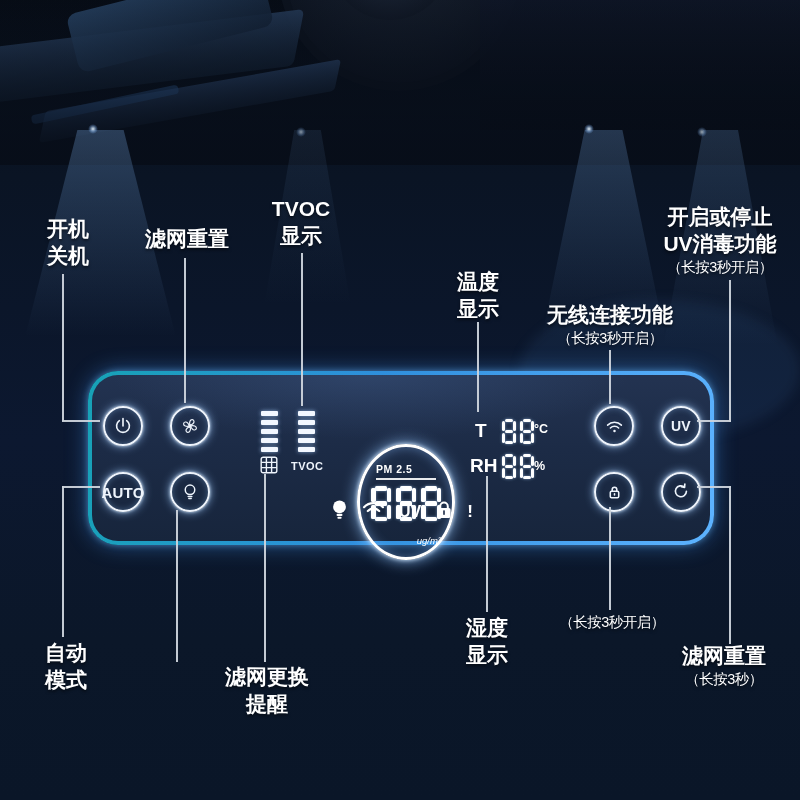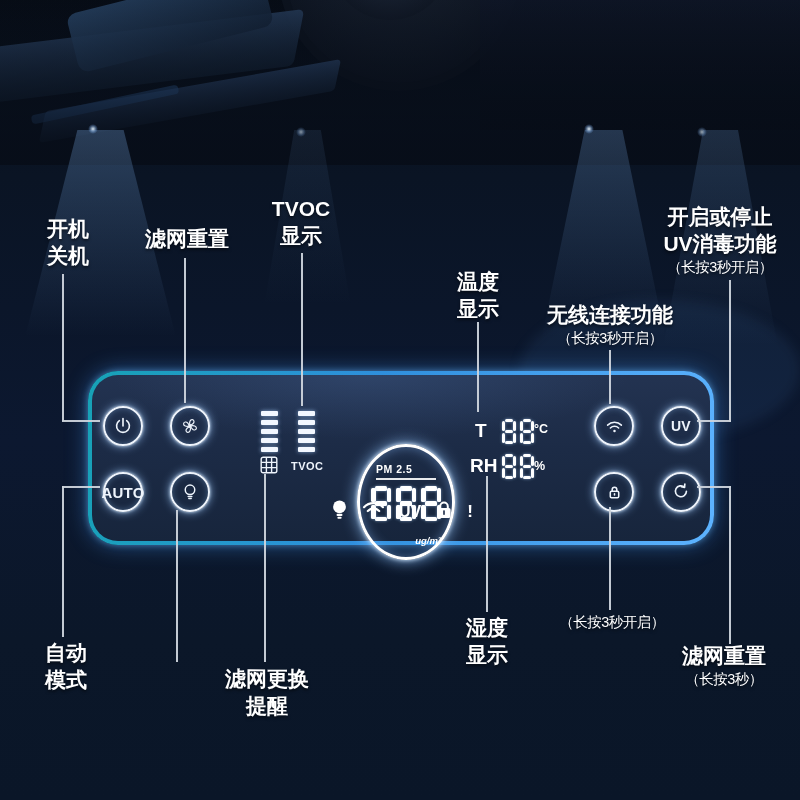--- a/index.html
+++ b/index.html
@@ -46,21 +46,21 @@
   .btn-text.uv{font-size:14px;}
   .bars{position:absolute;display:flex;flex-direction:column;gap:4.5px;}
   .bars i{display:block;width:17px;height:4.5px;background:#f2f7ff;border-radius:1px;
           box-shadow:0 0 4px rgba(170,210,255,.7);}
   .tvoc-txt{position:absolute;color:#eef4fc;font-size:11px;font-weight:700;letter-spacing:.5px;}
   .pm-circle{position:absolute;left:265px;top:21px;width:98px;height:116px;box-sizing:border-box;border:3px solid #fff;
              border-radius:50%;
              box-shadow:0 0 16px rgba(150,200,255,.9),0 0 4px #fff,inset 0 0 12px rgba(140,190,255,.45);margin-top:48px;}
   .pm-label{position:absolute;left:16px;top:16px;font-size:10.5px;font-weight:600;letter-spacing:.5px;color:#fff;}
   .pm-rule{position:absolute;left:16px;top:31px;width:60px;height:1.5px;background:rgba(255,255,255,.9);}
-  .pm-unit{position:absolute;right:11px;bottom:11px;font-size:9.5px;font-style:italic;font-weight:700;color:#fff;}
+  .pm-unit{position:absolute;right:11px;bottom:11px;font-size:9.5px;font-style:italic;font-weight:400;color:#fff;}
   .segs{position:absolute;display:flex;gap:5px;}
   .segs.small{gap:4px;}
   .seg-digit{position:relative;width:var(--dw);height:var(--dh);}
   .seg{position:absolute;background:#fff;border-radius:1.5px;box-shadow:0 0 3px rgba(180,215,255,.6);}
   .seg.a{left:18%;right:18%;top:0;height:var(--st);}
   .seg.g{left:18%;right:18%;top:calc(50% - var(--st)/2);height:var(--st);}
   .seg.d{left:18%;right:18%;bottom:0;height:var(--st);}
   .seg.f{left:0;top:6%;width:var(--st);height:40%;}
   .seg.e{left:0;bottom:6%;width:var(--st);height:40%;}
   .seg.b{right:0;top:6%;width:var(--st);height:40%;}
@@ -134,21 +134,21 @@
   <div class="lbl" style="left:630px;top:204px;width:180px;">
     <span>开启或停止</span>
     <span>UV消毒功能</span>
     <span class="sub">（长按3秒开启）</span>
   </div>
 
   <div class="lbl" style="left:26px;top:640px;width:80px;">
     <span>自动</span>
     <span>模式</span>
   </div>
-  <div class="lbl" style="left:207px;top:666px;width:120px;">
+  <div class="lbl" style="left:207px;top:666px;width:120px;font-family:Liberation Mono, monospace;">
     <span>滤网更换</span>
     <span>提醒</span>
   </div>
   <div class="lbl" style="left:447px;top:615px;width:80px;">
     <span>湿度</span>
     <span>显示</span>
   </div>
   <div class="lbl" style="left:522px;top:613px;width:180px;">
     <span class="sub">（长按3秒开启）</span>
   </div>

